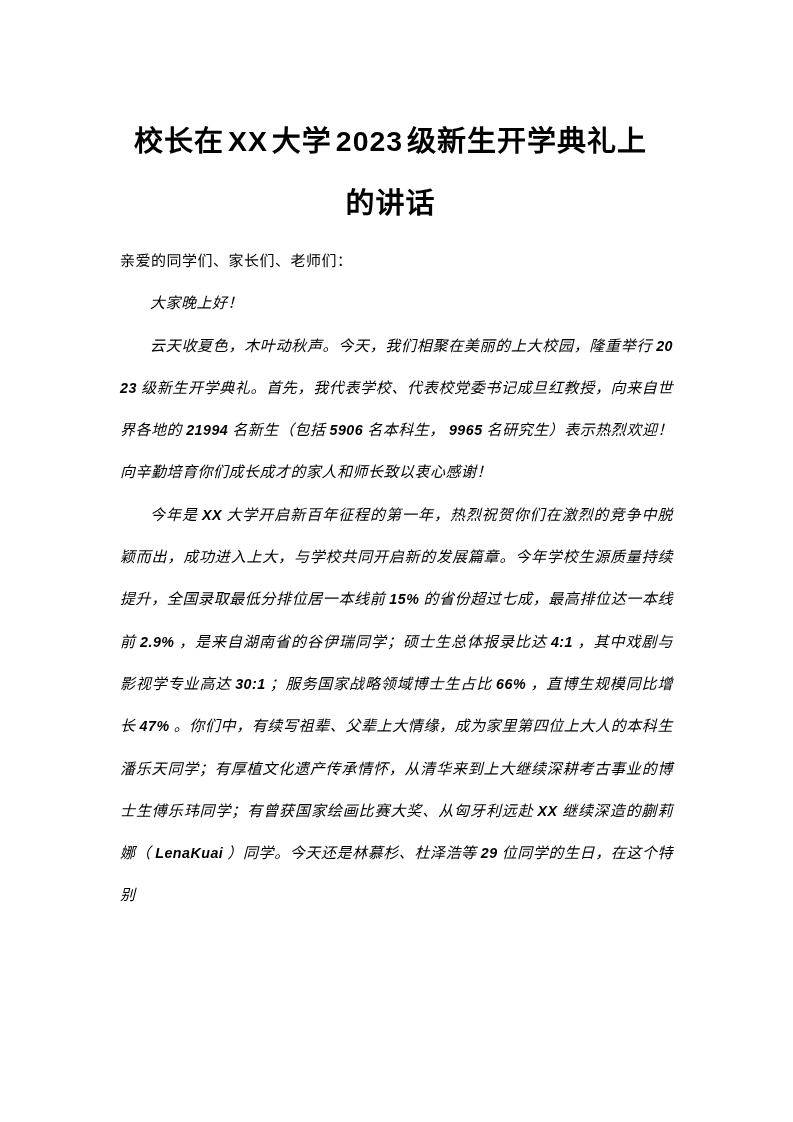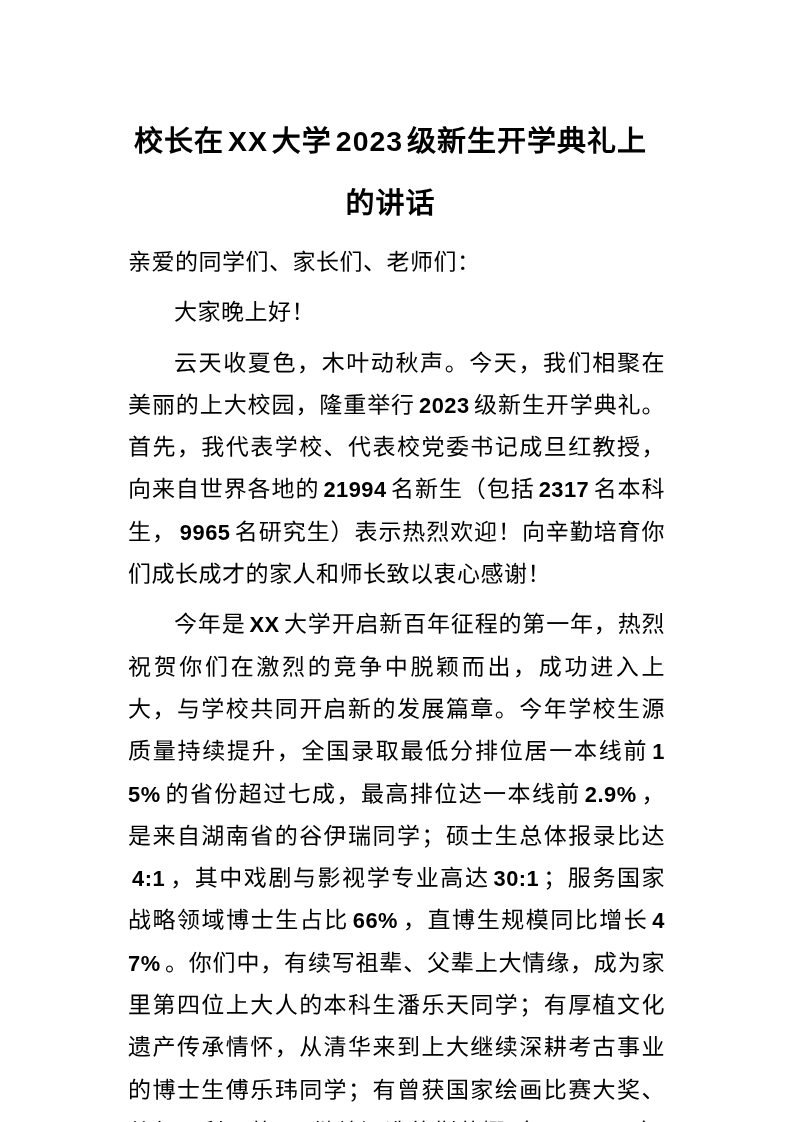--- a/index.html
+++ b/index.html
@@ -24,30 +24,31 @@
   }
   .doc-title {
     margin: 0 12px 6px 0;
     font-size: 29px;
     font-weight: bold;
     line-height: 62px;
     text-align: center;
     letter-spacing: 1px;
   }
   .para {
-    margin: 8px;
-    font-size: 23px;
+    margin: 0;
+    font-size: 15px;
     line-height: 42.3px;
     letter-spacing: 0.5px;
     text-align: justify;
     text-justify: inter-ideograph;
     word-break: break-all;
   }
   .para.indent {
     text-indent: 2em;
+    font-style: italic;
   }
   
   .latin {
     font-family: "Liberation Sans", sans-serif;
     font-weight: 600;
     font-size: 0.95em;
     margin: 0 4px;
   }
   .doc-title .latin {
     font-weight: bold;
@@ -59,18 +60,18 @@
 
 <div class="page">
   <div class="content">
 
     <h1 class="doc-title">校长在<span class="latin">XX</span>大学<span class="latin">2023</span>级新生开学典礼上的讲话</h1>
 
     <p class="para">亲爱的同学们、家长们、老师们：</p>
 
     <p class="para indent">大家晚上好！</p>
 
-    <p class="para indent">云天收夏色，木叶动秋声。今天，我们相聚在美丽的上大校园，隆重举行<span class="latin">2023</span>级新生开学典礼。首先，我代表学校、代表校党委书记成旦红教授，向来自世界各地的<span class="latin">21994</span>名新生（包括<span class="latin">2317</span>名本科生，<span class="latin">9965</span>名研究生）表示热烈欢迎！向辛勤培育你们成长成才的家人和师长致以衷心感谢！</p>
+    <p class="para indent">云天收夏色，木叶动秋声。今天，我们相聚在美丽的上大校园，隆重举行<span class="latin">2023</span>级新生开学典礼。首先，我代表学校、代表校党委书记成旦红教授，向来自世界各地的<span class="latin">21994</span>名新生（包括<span class="latin">5906</span>名本科生，<span class="latin">9965</span>名研究生）表示热烈欢迎！向辛勤培育你们成长成才的家人和师长致以衷心感谢！</p>
 
     <p class="para indent">今年是<span class="latin">XX</span>大学开启新百年征程的第一年，热烈祝贺你们在激烈的竞争中脱颖而出，成功进入上大，与学校共同开启新的发展篇章。今年学校生源质量持续提升，全国录取最低分排位居一本线前<span class="latin">15%</span>的省份超过七成，最高排位达一本线前<span class="latin">2.9%</span>，是来自湖南省的谷伊瑞同学；硕士生总体报录比达<span class="latin">4:1</span>，其中戏剧与影视学专业高达<span class="latin">30:1</span>；服务国家战略领域博士生占比<span class="latin">66%</span>，直博生规模同比增长<span class="latin">47%</span>。你们中，有续写祖辈、父辈上大情缘，成为家里第四位上大人的本科生潘乐天同学；有厚植文化遗产传承情怀，从清华来到上大继续深耕考古事业的博士生傅乐玮同学；有曾获国家绘画比赛大奖、从匈牙利远赴<span class="latin">XX</span>继续深造的蒯莉娜（<span class="latin">LenaKuai</span>）同学。今天还是林慕杉、杜泽浩等<span class="latin">29</span>位同学的生日，在这个特别</p>
 
   </div>
 </div>
 
 </body></html>

